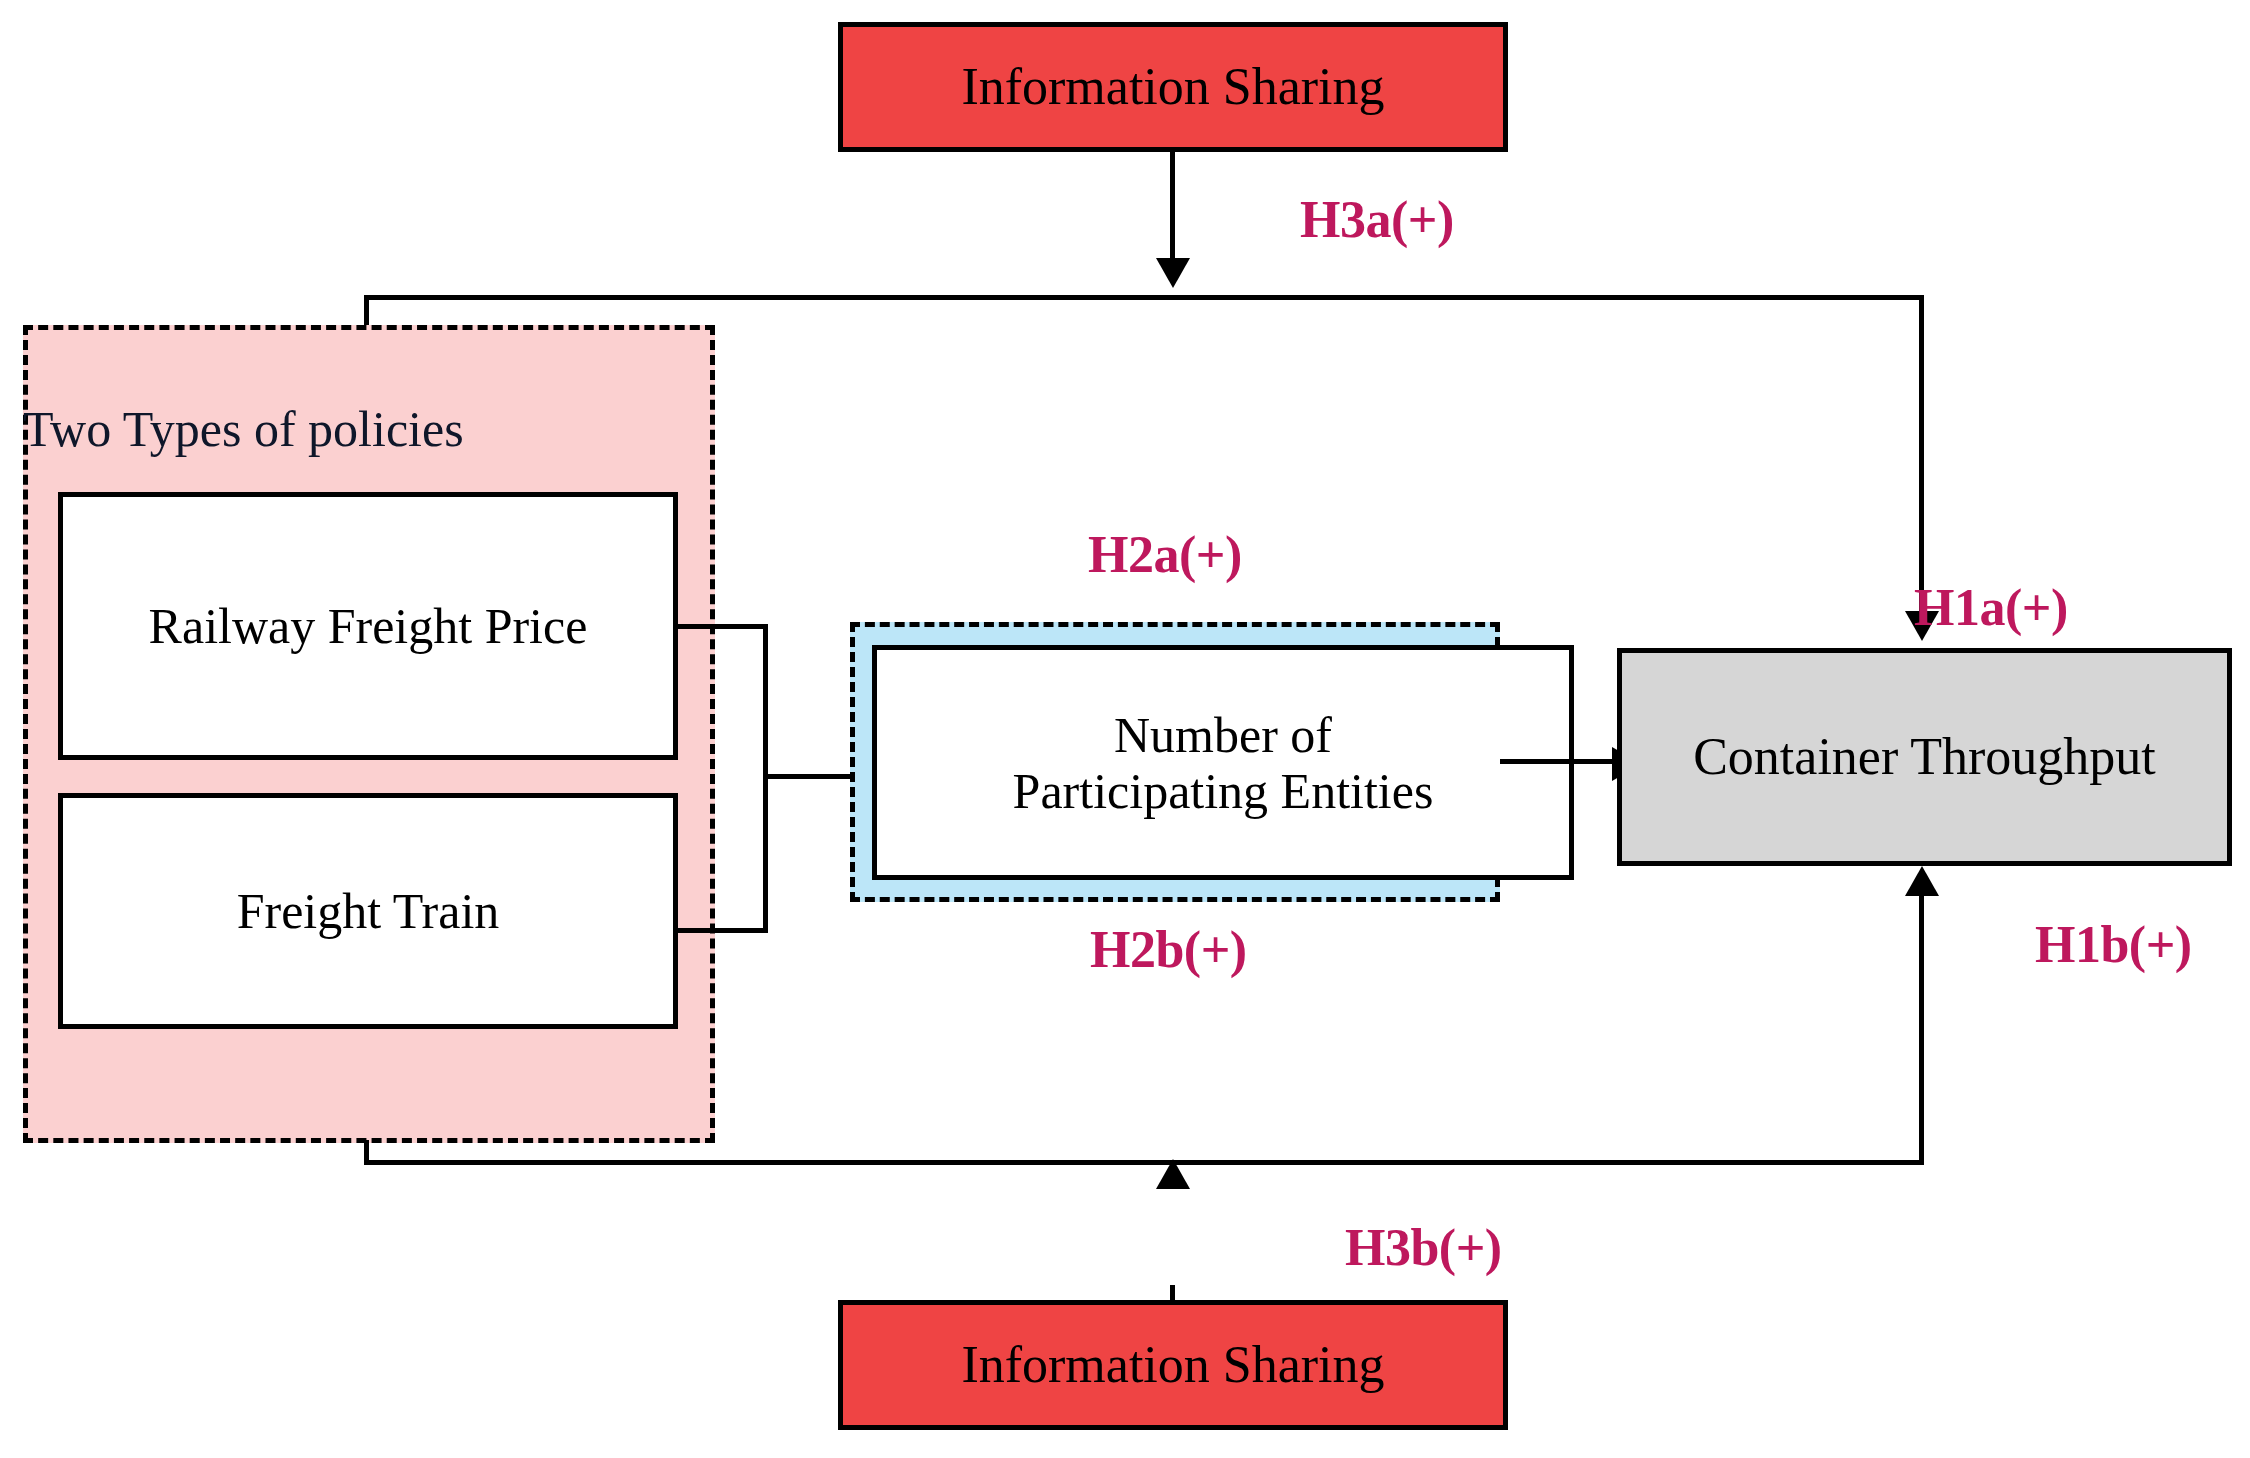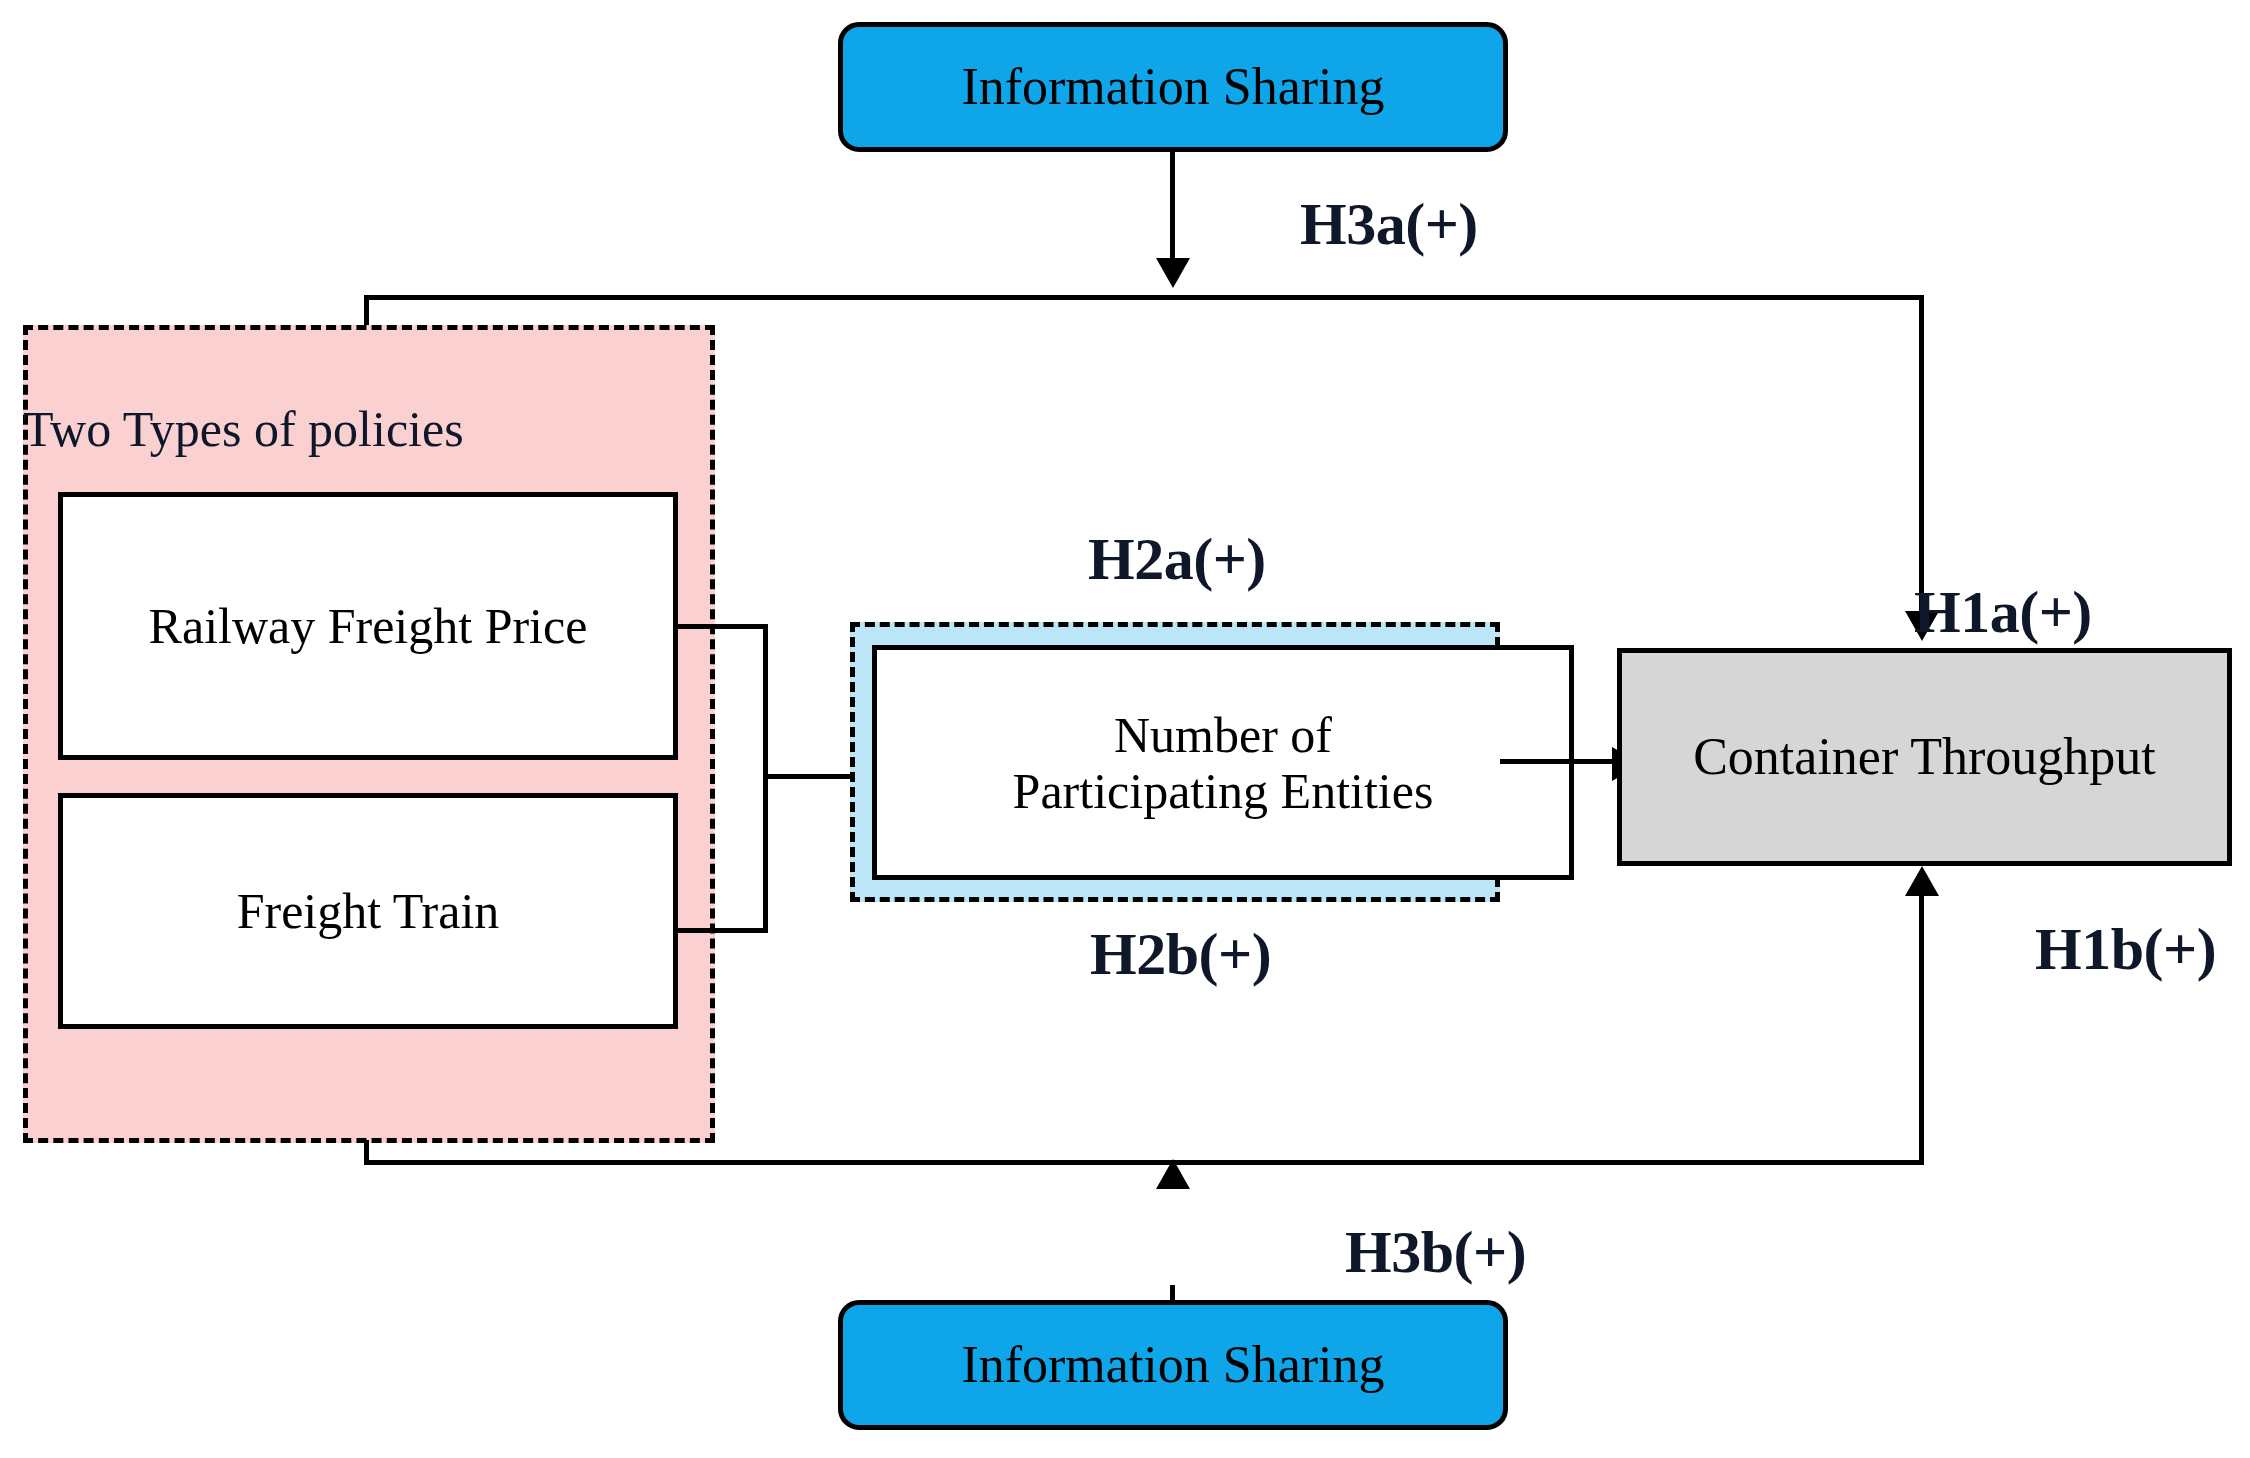--- a/index.html
+++ b/index.html
@@ -33,23 +33,22 @@
   }
 
   .dashed-wrap {
     position: absolute;
     box-sizing: border-box;
     border: 5px dashed #000000;
   }
 
   
   .info-box {
-    background: #0ea5e9;
+    background: #ef4444;
     font-size: 52px;
-    border-radius: 21px;
   }
 
   .policy-group {
     background: #fbd0d0;
   }
 
   .policy-title {
     position: absolute;
     font-size: 50px;
     color: #0f172a;
@@ -72,23 +71,23 @@
   }
 
   .throughput-box {
     background: #d6d6d6;
     font-size: 52px;
   }
 
   
   .hyp {
     position: absolute;
-    font-size: 60px;
+    font-size: 52px;
     font-weight: bold;
-    color: #0f172a;
+    color: #be185d;
     white-space: nowrap;
     letter-spacing: -0.5px;
     font-family: Liberation Serif, serif;
   }
 
   
   .hline {
     position: absolute;
     background: #000000;
     height: 5px;

